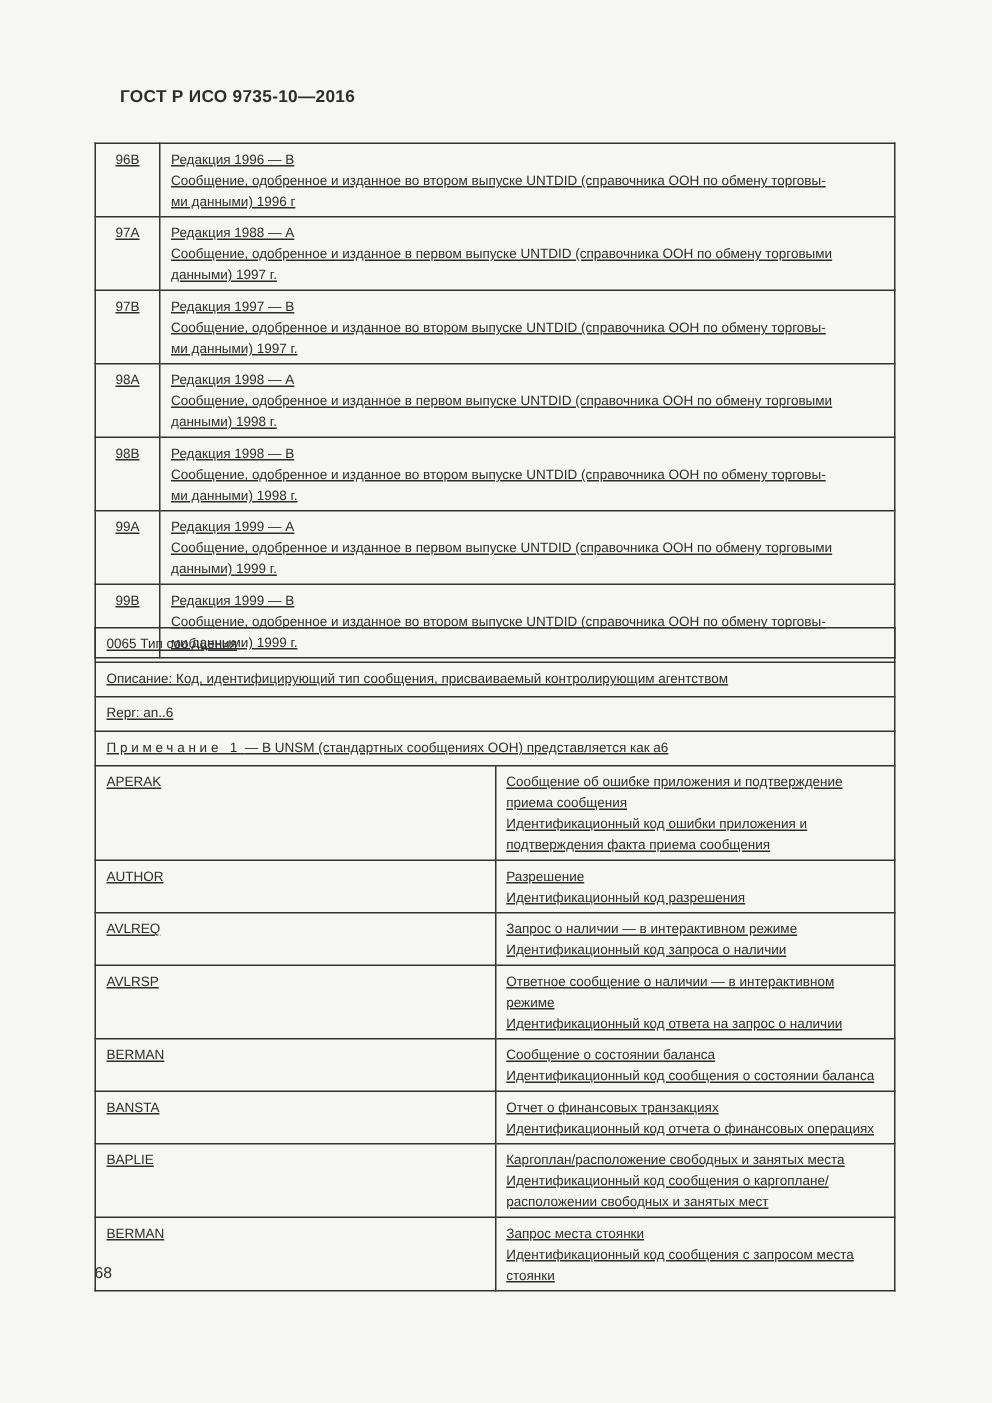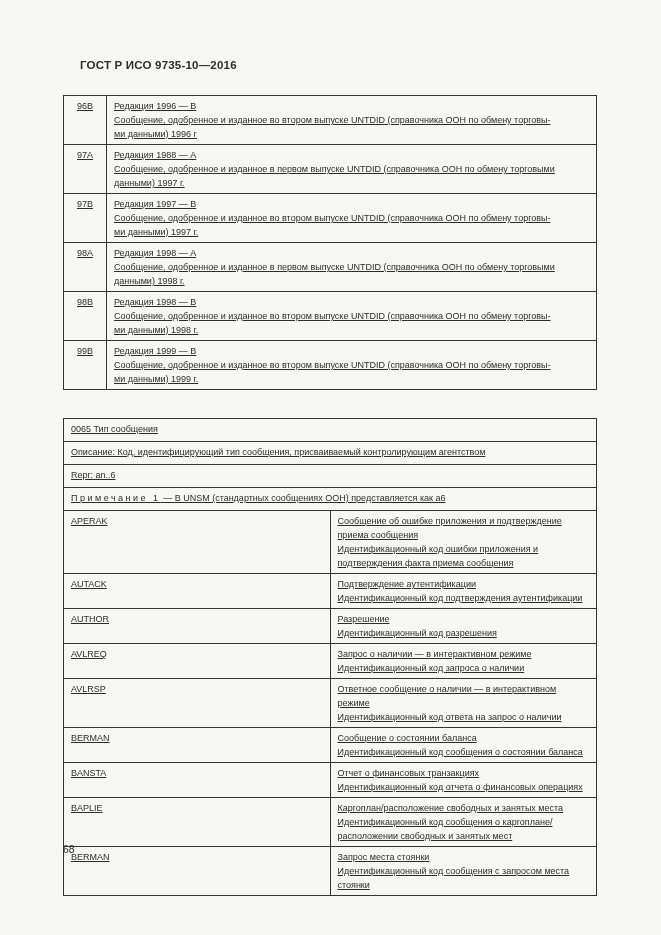--- a/index.html
+++ b/index.html
@@ -109,20 +109,28 @@
     </tr>
     <tr>
       <td class="code-cell">98B</td>
       <td>
         <div>Редакция 1998 — В</div>
         <div class="desc-line">Сообщение, одобренное и изданное во втором выпуске UNTDID (справочника ООН по обмену торговы-
 ми данными) 1998 г.</div>
       </td>
     </tr>
     <tr>
+      <td class="code-cell">99A</td>
+      <td>
+        <div>Редакция 1999 — А</div>
+        <div class="desc-line">Сообщение, одобренное и изданное в первом выпуске UNTDID (справочника ООН по обмену торговыми
+данными) 1999 г.</div>
+      </td>
+    </tr>
+    <tr>
       <td class="code-cell">99B</td>
       <td>
         <div>Редакция 1999 — В</div>
         <div class="desc-line">Сообщение, одобренное и изданное во втором выпуске UNTDID (справочника ООН по обмену торговы-
 ми данными) 1999 г.</div>
       </td>
     </tr>
   </tbody>
 </table>
 
@@ -141,27 +149,20 @@
       <td colspan="2"><span class="note-label">Примечание 1</span> <span>— В UNSM (стандартных сообщениях ООН) представляется как а6</span></td>
     </tr>
     <tr class="double">
       <td class="code-cell">APERAK</td>
       <td>
         <div>Сообщение об ошибке приложения и подтверждение приема сообщения</div>
         <div>Идентификационный код ошибки приложения и подтверждения факта приема сообщения</div>
       </td>
     </tr>
     <tr class="double">
-      <td class="code-cell">AUTACK</td>
-      <td>
-        <div>Подтверждение аутентификации</div>
-        <div>Идентификационный код подтверждения аутентификации</div>
-      </td>
-    </tr>
-    <tr class="double">
       <td class="code-cell">AUTHOR</td>
       <td>
         <div>Разрешение</div>
         <div>Идентификационный код разрешения</div>
       </td>
     </tr>
     <tr class="double">
       <td class="code-cell">AVLREQ</td>
       <td>
         <div>Запрос о наличии — в интерактивном режиме</div>

